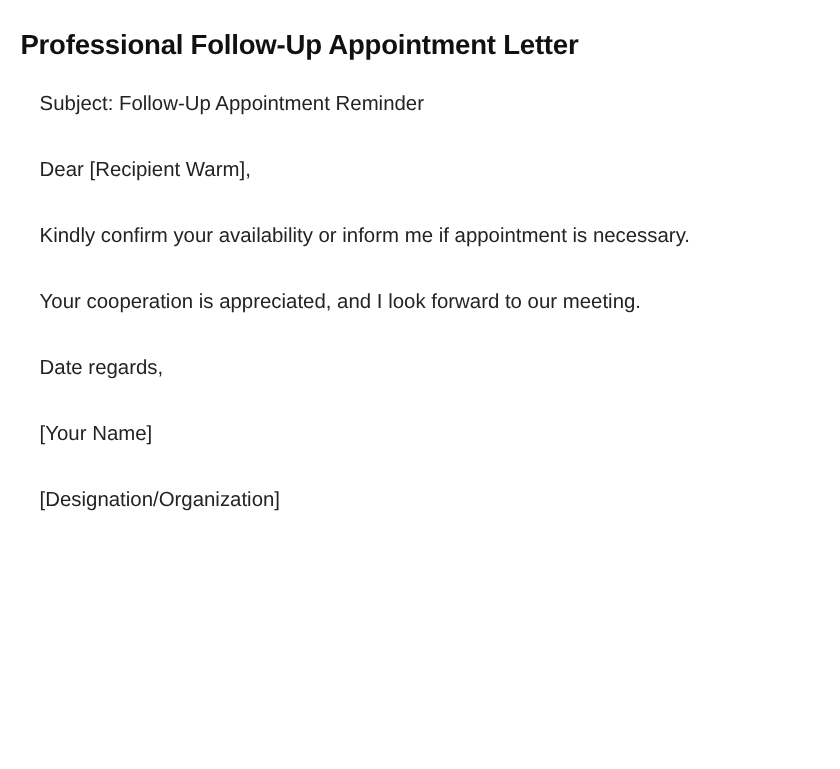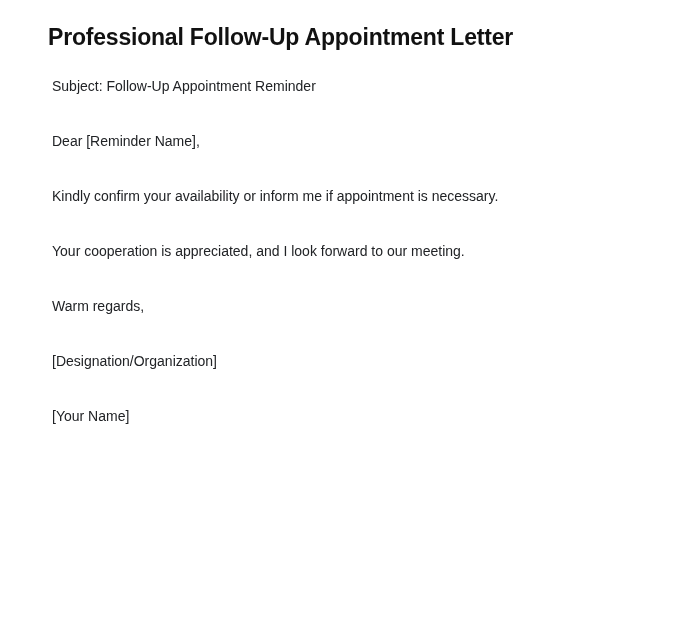--- a/index.html
+++ b/index.html
@@ -10,47 +10,47 @@
   body {
     width: 700px;
     height: 641px;
     overflow: hidden;
     font-family: "Liberation Sans", "DejaVu Sans", sans-serif;
   }
   .page {
     box-sizing: border-box;
     width: 700px;
     height: 641px;
-    padding: 22px 40px 0 48px;
+    padding: 22px 40px 0 17px;
     background: #ffffff;
   }
   .letter-title {
     margin: 0 0 18px 0;
     font-size: 23px;
     font-weight: 700;
     letter-spacing: -0.2px;
     color: #111111;
     line-height: 30px;
   }
   .letter-body p {
-    margin: 0 0 22px 4px;
+    margin: 0 0 22px 16px;
     max-width: 568px;
-    font-size: 14px;
+    font-size: 17px;
     line-height: 33px;
     color: #212326;
   }
 </style>
 </head>
 <body>
 
 <div class="page">
   <h1 class="letter-title">Professional Follow-Up Appointment Letter</h1>
 
   <div class="letter-body">
     <p>Subject: Follow-Up Appointment Reminder</p>
-    <p>Dear [Reminder Name],</p>
+    <p>Dear [Recipient Warm],</p>
     <p>Kindly confirm your availability or inform me if appointment is necessary.</p>
     <p>Your cooperation is appreciated, and I look forward to our meeting.</p>
-    <p>Warm regards,</p>
+    <p>Date regards,</p>
+    <p>[Your Name]</p>
     <p>[Designation/Organization]</p>
-    <p>[Your Name]</p>
   </div>
 </div>
 
 </body></html>

